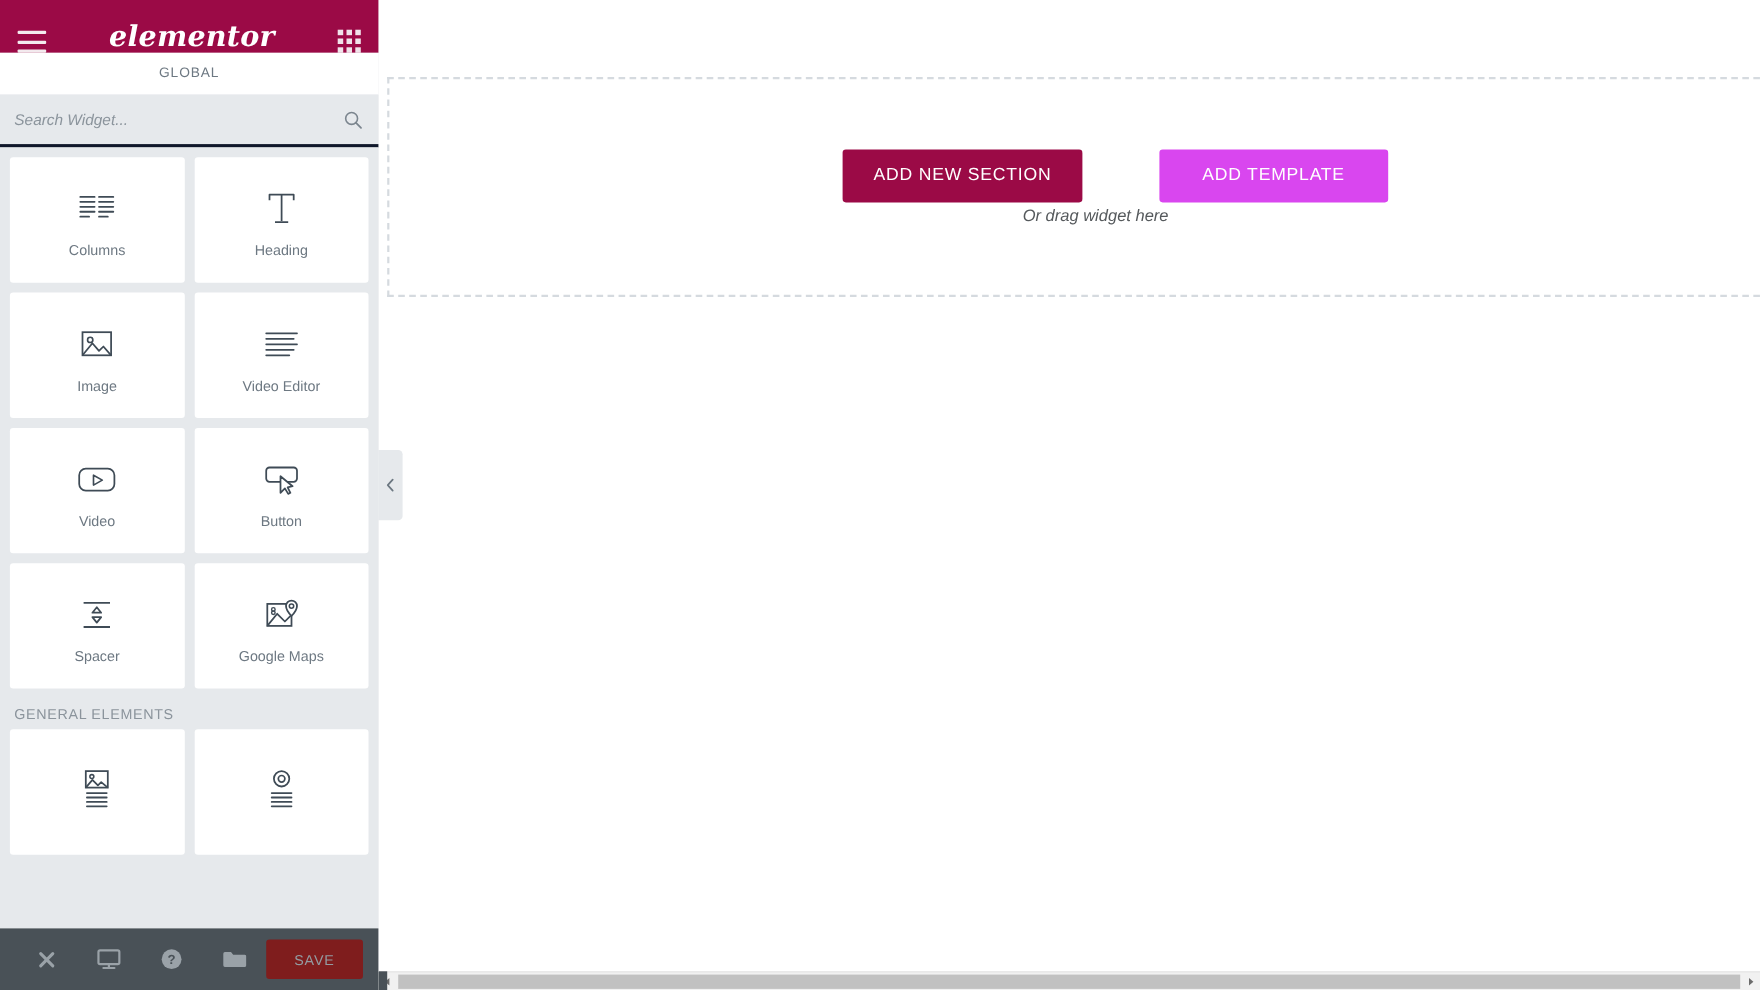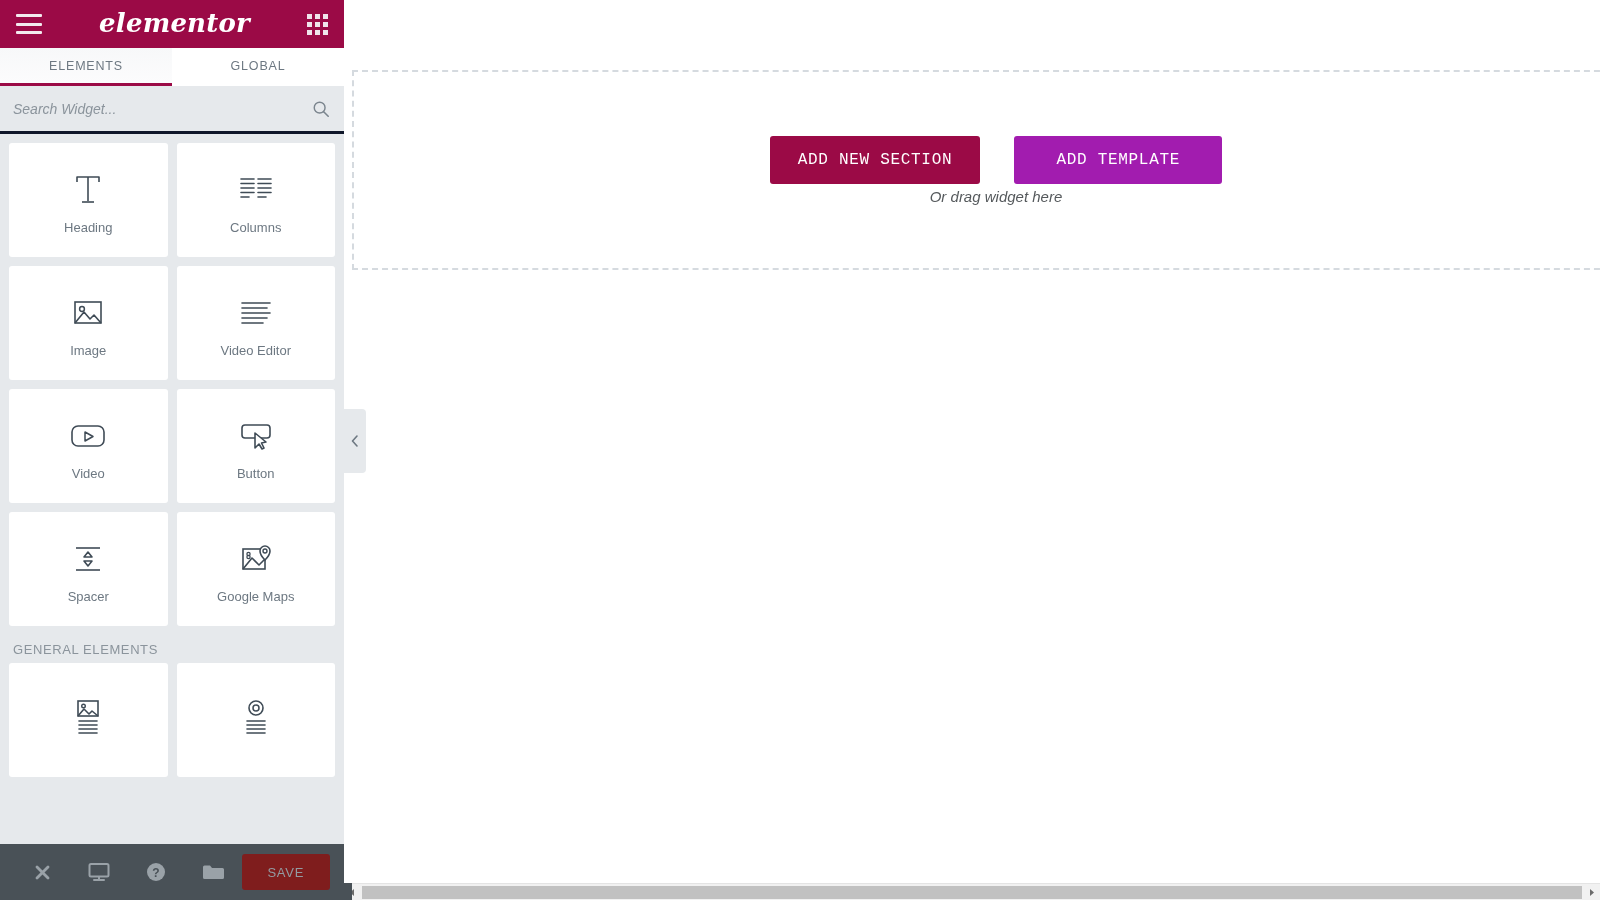--- a/index.html
+++ b/index.html
@@ -16,21 +16,21 @@
     position: absolute; left: 0; top: 0;
     width: 344px; height: 900px;
     background: #e6e9ec;
     display: flex; flex-direction: column;
     z-index: 20;
   }
 
   
   #panel-header {
     height: 48px; background: #9b0a46;
-    display: flex; align-items: center; justify-content: space-between;
+    display: flex; align-items: flex-end; justify-content: space-between;
     padding: 0 16px; flex: none;
   }
   .hamburger { width: 26px; height: 20px; display: flex; flex-direction: column;
     justify-content: space-between; cursor: pointer; }
   .hamburger i { display: block; height: 3px; background: #f3eaee; border-radius: 1px; }
   .logo-text {
     color: #ffffff; font-family: "DejaVu Serif", serif;
     font-size: 26px; font-style: italic; font-weight: 700;
     letter-spacing: 0.2px; line-height: 1; position: relative; top: -1px;
   }
@@ -112,25 +112,25 @@
   }
   #canvas-inner { position: absolute; left: 0; top: 0; right: 0; bottom: 0; }
   #empty-section {
     position: absolute; left: 8px; top: 70px; right: -40px; height: 200px;
     border: 2px dashed #d5dadf;
     display: flex; flex-direction: column; align-items: center; justify-content: center;
   }
   .section-buttons { display: flex; gap: 34px; }
   .sec-btn {
     border: none; border-radius: 3px; height: 48px; padding: 0 28px;
-    font-family: Liberation Mono, monospace;
-    font-size: 16px; letter-spacing: 0.7px; color: #ffffff; cursor: pointer;
+    font-family: Liberation Sans, sans-serif;
+    font-size: 16px; letter-spacing: 0.7px; color: #ffffff; cursor: pointer; margin-left: 36px;
   }
   #add-new-section-button { background: #9b0a46; min-width: 208px; }
-  #add-template-button { background: #a21caf; min-width: 208px; }
+  #add-template-button { background: #d946ef; min-width: 208px; }
   .drag-hint {
     margin-top: 4px; font-size: 15px; font-style: italic; color: #55595c;
   }
 
   
   #hscroll {
     position: absolute; left: 344px; right: 0; bottom: 0; height: 17px;
     background: #f1f1f1; display: flex; align-items: center; z-index: 25;
     border-top: 1px solid #e4e4e4;
   }
@@ -188,48 +188,34 @@
         <span></span>
           <span></span>
           <span></span>
         <span></span>
           <span></span>
           <span></span>
       </div>
     </div>
 
     <div id="panel-tabs">
-      <div class="tab active">ELEMENTS</div>
       <div class="tab">GLOBAL</div>
     </div>
 
     <div id="search-row">
       <input id="search-input" type="text" placeholder="Search Widget..." style="">
       <svg class="search-icon" viewBox="0 0 20 20">
         <circle cx="8.5" cy="8.5" r="6" fill="none" stroke="#7b858e" stroke-width="1.6"></circle>
         <line x1="13" y1="13" x2="18" y2="18" stroke="#7b858e" stroke-width="1.8" stroke-linecap="round"></line>
       </svg>
     </div>
 
     <div id="panel-body">
 
       <div class="widget-grid">
-
-        <div class="widget">
-          <div class="wicon">
-            <svg width="34" height="32" viewBox="0 0 34 32">
-              <g fill="none" stroke="#3f4b56" stroke-width="1.6" stroke-linejoin="round">
-                <polyline points="6,8 6,3 28,3 28,8"></polyline>
-                <line x1="17" y1="3" x2="17" y2="27"></line>
-                <line x1="11" y1="28" x2="23" y2="28"></line>
-              </g>
-            </svg>
-          </div>
-          <div class="wlabel">Heading</div>
-        </div>
 
         <div class="widget">
           <div class="wicon">
             <svg width="34" height="30" viewBox="0 0 34 30">
               <g stroke="#3f4b56" stroke-width="1.6" stroke-linecap="round">
                 <line x1="2" y1="4" x2="15" y2="4"></line>
                   <line x1="2" y1="8.5" x2="15" y2="8.5"></line>
                 <line x1="2" y1="13" x2="15" y2="13"></line>
                   <line x1="2" y1="17.5" x2="15" y2="17.5"></line>
                 <line x1="2" y1="22" x2="10" y2="22"></line>
@@ -239,20 +225,33 @@
                   <line x1="19" y1="17.5" x2="32" y2="17.5"></line>
                 <line x1="19" y1="22" x2="27" y2="22"></line>
               </g>
             </svg>
           </div>
           <div class="wlabel">Columns</div>
         </div>
 
         <div class="widget">
           <div class="wicon">
+            <svg width="34" height="32" viewBox="0 0 34 32">
+              <g fill="none" stroke="#3f4b56" stroke-width="1.6" stroke-linejoin="round">
+                <polyline points="6,8 6,3 28,3 28,8"></polyline>
+                <line x1="17" y1="3" x2="17" y2="27"></line>
+                <line x1="11" y1="28" x2="23" y2="28"></line>
+              </g>
+            </svg>
+          </div>
+          <div class="wlabel">Heading</div>
+        </div>
+
+        <div class="widget">
+          <div class="wicon">
             <svg width="34" height="30" viewBox="0 0 34 30">
               <rect x="4" y="4" width="26" height="21" fill="none" stroke="#3f4b56" stroke-width="1.6"></rect>
               <circle cx="11" cy="11" r="2.4" fill="none" stroke="#3f4b56" stroke-width="1.5"></circle>
               <polyline points="4,25 13,14 19,21 23,17 30,25" fill="none" stroke="#3f4b56" stroke-width="1.6" stroke-linejoin="round"></polyline>
             </svg>
           </div>
           <div class="wlabel">Image</div>
         </div>
 
         <div class="widget">

